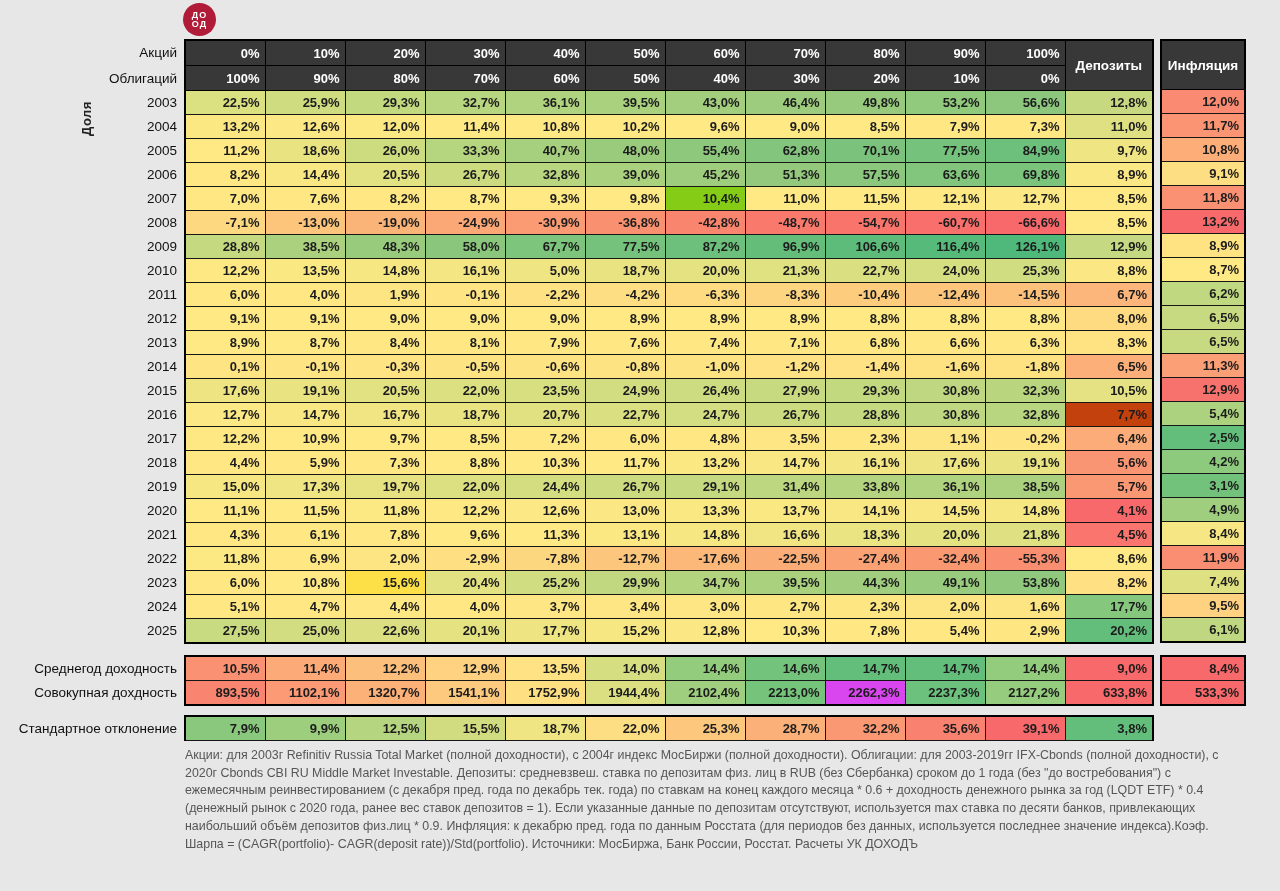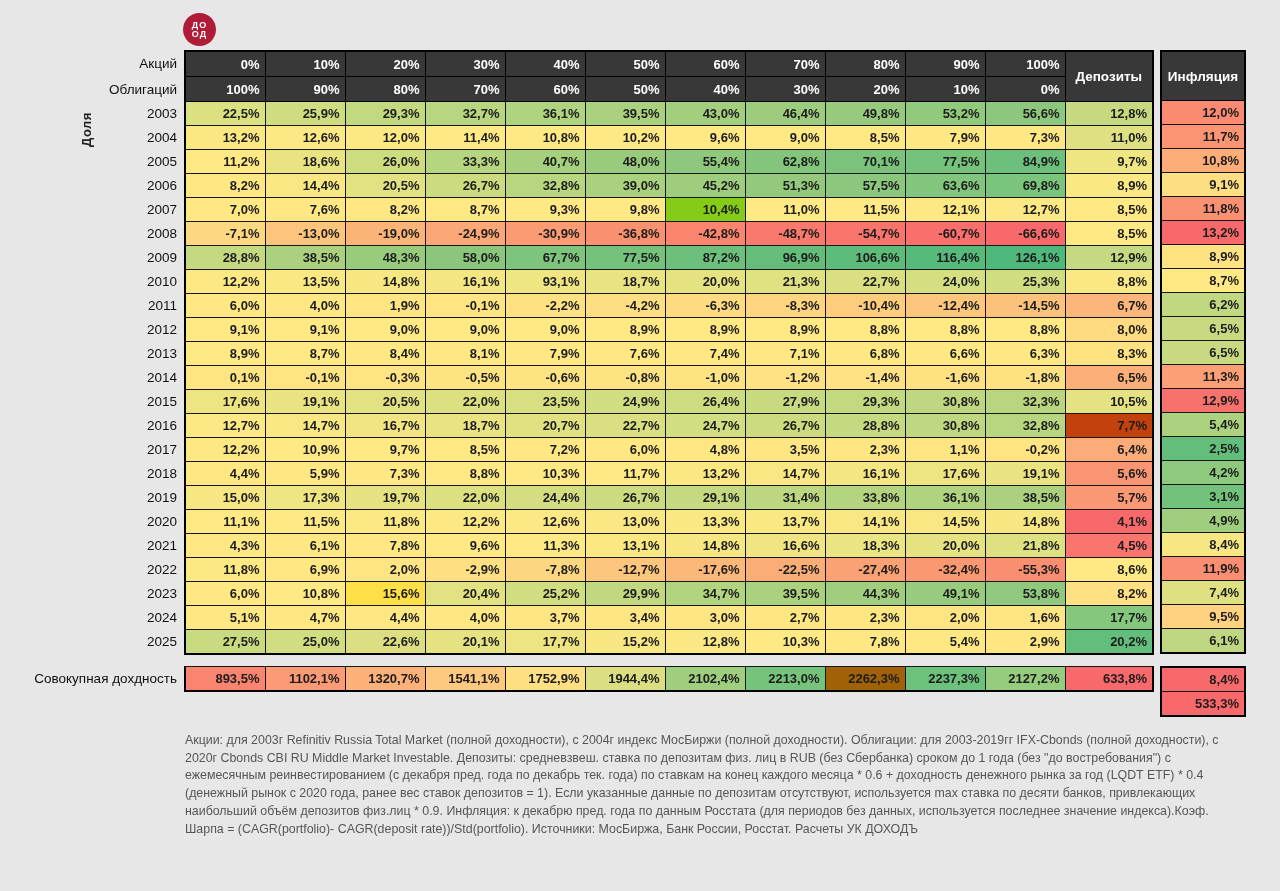--- a/index.html
+++ b/index.html
@@ -1,21 +1,21 @@
 <!DOCTYPE html>
 <html><head>
 <meta charset="utf-8">
 <style>
   html,body{margin:0;padding:0}
   body{
     width:1280px;height:891px;background:#e7e7e7;
     font-family:"Liberation Sans","DejaVu Sans",sans-serif;
     color:#1a1a1a;overflow:hidden;
   }
-  .titlebar{display:flex;align-items:center;padding:12px 0 3px 183px;height:35px}
+  .titlebar{display:flex;align-items:flex-end;padding:1px 0 3px 183px;height:35px}
   .logo{
     width:33px;height:33px;border-radius:50%;background:#b01c38;color:#fff;
     display:flex;flex-direction:column;align-items:center;justify-content:center;
     font-weight:bold;font-size:9px;line-height:9px;letter-spacing:1px;flex:0 0 auto;
   }
   .page-title{font-size:17px;font-weight:700;margin:0 0 0 10px;color:#0d0d0d;white-space:nowrap}
 
   .sheet-area{position:relative}
   .share-label{
     position:absolute;left:79px;top:97px;transform:rotate(-90deg);transform-origin:0 0;
@@ -215,21 +215,21 @@
             <td class="val" style="background:#55ba7a">116,4%</td>
             <td class="val" style="background:#4eb97a">126,1%</td>
             <td class="val e-r" style="background:#c4d981">12,9%</td>
           </tr>
           <tr>
             <td class="lbl">2010</td>
             <td class="val e-l" style="background:#fde884">12,2%</td>
             <td class="val" style="background:#fae883">13,5%</td>
             <td class="val" style="background:#f7e783">14,8%</td>
             <td class="val" style="background:#f3e683">16,1%</td>
-            <td class="val" style="background:#efe582">93,1%</td>
+            <td class="val" style="background:#efe582">5,0%</td>
             <td class="val" style="background:#eae382">18,7%</td>
             <td class="val" style="background:#e5e282">20,0%</td>
             <td class="val" style="background:#e0e181">21,3%</td>
             <td class="val" style="background:#dadf81">22,7%</td>
             <td class="val" style="background:#d5de81">24,0%</td>
             <td class="val" style="background:#d1dd81">25,3%</td>
             <td class="val e-r" style="background:#fbe884">8,8%</td>
           </tr>
           <tr>
             <td class="lbl">2011</td>
@@ -552,30 +552,45 @@
           <col style="width:80px">
           <col style="width:80px">
           <col style="width:80px">
           <col style="width:80px">
           <col style="width:80px">
           <col style="width:80px">
           <col style="width:88px">
         </colgroup>
         <tbody>
           <tr>
+            <td class="lbl">Среднегод доходность</td>
+            <td class="val e-l e-t" style="background:#fa9173">10,5%</td>
+            <td class="val e-t" style="background:#fcaa78">11,4%</td>
+            <td class="val e-t" style="background:#fdbf7c">12,2%</td>
+            <td class="val e-t" style="background:#fed280">12,9%</td>
+            <td class="val e-t" style="background:#ffe283">13,5%</td>
+            <td class="val e-t" style="background:#d6de82">14,0%</td>
+            <td class="val e-t" style="background:#94cc7e">14,4%</td>
+            <td class="val e-t" style="background:#73c37c">14,6%</td>
+            <td class="val e-t" style="background:#63be7b">14,7%</td>
+            <td class="val e-t" style="background:#63be7b">14,7%</td>
+            <td class="val e-t" style="background:#94cc7e">14,4%</td>
+            <td class="val e-r e-t" style="background:#f8696b">9,0%</td>
+          </tr>
+          <tr>
             <td class="lbl">Совокупная дохдность</td>
             <td class="val e-l e-b" style="background:#f98470">893,5%</td>
             <td class="val e-b" style="background:#fb9a75">1102,1%</td>
             <td class="val e-b" style="background:#fcb179">1320,7%</td>
             <td class="val e-b" style="background:#fdc97e">1541,1%</td>
             <td class="val e-b" style="background:#fedf82">1752,9%</td>
             <td class="val e-b" style="background:#dbdf82">1944,4%</td>
             <td class="val e-b" style="background:#9fcf7e">2102,4%</td>
             <td class="val e-b" style="background:#76c37c">2213,0%</td>
-            <td class="val e-b" style="background:#a16207">2262,3%</td>
+            <td class="val e-b" style="background:#d946ef">2262,3%</td>
             <td class="val e-b" style="background:#6cc17c">2237,3%</td>
             <td class="val e-b" style="background:#96cc7e">2127,2%</td>
             <td class="val e-r e-b" style="background:#f8696b">633,8%</td>
           </tr>
         </tbody>
       </table>
     <div class="gap"></div>
     <table id="summary-inflation">
         <colgroup>
           <col style="width:84px">
@@ -602,18 +617,33 @@
           <col style="width:80px">
           <col style="width:80px">
           <col style="width:80px">
           <col style="width:80px">
           <col style="width:80px">
           <col style="width:80px">
           <col style="width:80px">
           <col style="width:88px">
         </colgroup>
         <tbody>
+          <tr>
+            <td class="lbl">Стандартное отклонение</td>
+            <td class="val e-l e-t" style="background:#8ac97d">7,9%</td>
+            <td class="val e-t" style="background:#9cce7e">9,9%</td>
+            <td class="val e-t" style="background:#b5d580">12,5%</td>
+            <td class="val e-t" style="background:#d1dc81">15,5%</td>
+            <td class="val e-t" style="background:#efe583">18,7%</td>
+            <td class="val e-t" style="background:#fede82">22,0%</td>
+            <td class="val e-t" style="background:#fdc77d">25,3%</td>
+            <td class="val e-t" style="background:#fcb079">28,7%</td>
+            <td class="val e-t" style="background:#fb9874">32,2%</td>
+            <td class="val e-t" style="background:#f98170">35,6%</td>
+            <td class="val e-t" style="background:#f8696b">39,1%</td>
+            <td class="val e-r e-t" style="background:#63be7b">3,8%</td>
+          </tr>
         </tbody>
       </table>
   </div>
 </div>
 
 <p class="footer">Акции: для 2003г Refinitiv Russia Total Market (полной доходности), с 2004г индекс МосБиржи (полной доходности). Облигации: для 2003-2019гг IFX-Cbonds (полной доходности), с 2020г Cbonds CBI RU Middle Market Investable. Депозиты: средневзвеш. ставка по  депозитам физ. лиц в RUB (без Сбербанка) сроком до 1 года (без "до востребования") с ежемесячным реинвестированием (с декабря пред. года по декабрь тек. года) по ставкам на конец каждого месяца * 0.6 + доходность денежного рынка за год (LQDT ETF) * 0.4 (денежный рынок с 2020 года, ранее вес ставок депозитов = 1). Если указанные данные по депозитам отсутствуют, используется max ставка по десяти банков, привлекающих наибольший объём депозитов физ.лиц * 0.9. Инфляция: к декабрю пред. года по данным Росстата (для периодов без данных, используется последнее значение индекса).Коэф. Шарпа = (CAGR(portfolio)- CAGR(deposit rate))/Std(portfolio). Источники: МосБиржа, Банк России, Росстат. Расчеты УК ДОХОДЪ</p>
 
 </body></html>

